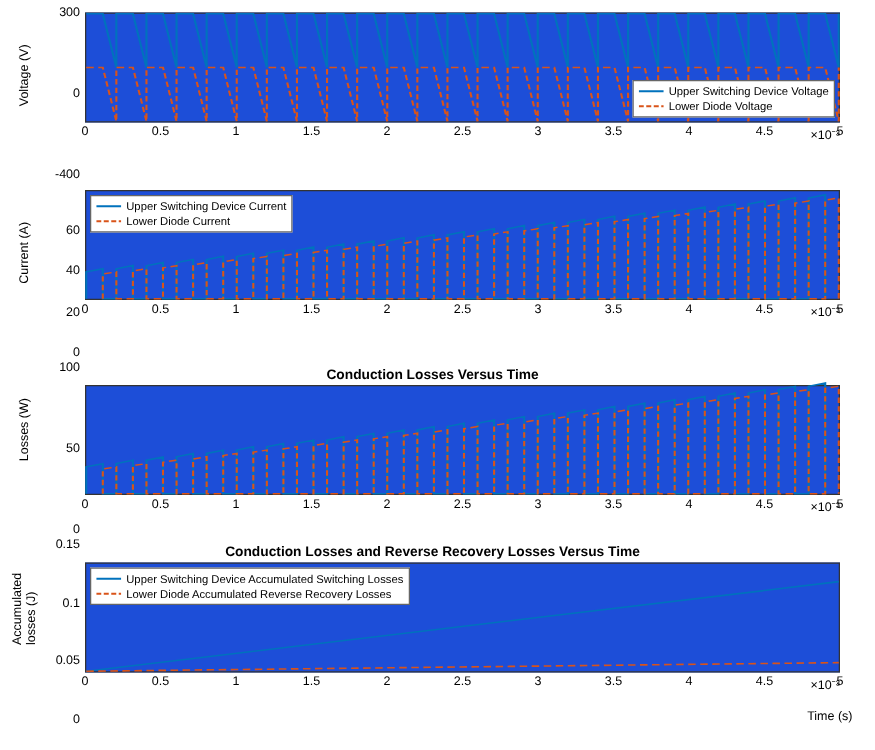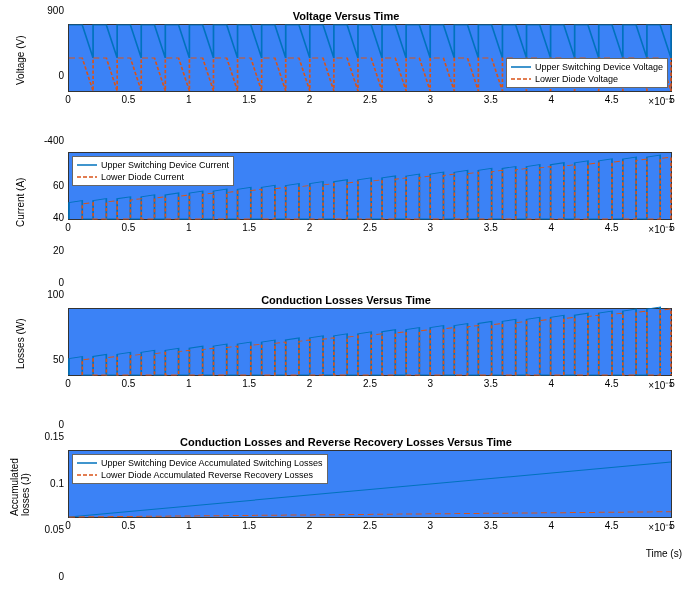--- a/index.html
+++ b/index.html
@@ -14,23 +14,23 @@
   .subplot { position: relative; width: 100%; }
   .sp1 { height: 130px; }
   .sp2 { height: 130px; margin-top: 12px; }
   .sp3 { height: 130px; margin-top: 12px; }
   .sp4 { height: 140px; margin-top: 12px; }
   .title { text-align: center; font-weight: bold; font-size: 11px; margin-bottom: 2px; }
   .plot-area {
     position: relative;
     margin-left: 58px;
     margin-right: 10px;
-    height: 68px;
+    height: 88px;
     border: 1px solid #333;
-    background: #3b82f6;
+    background: #1d4ed8;
   }
   .ylabel {
     position: absolute;
     left: 0px; top: 50%;
     transform: translateY(-50%) rotate(-90deg);
     transform-origin: center;
     font-size: 10px;
     white-space: nowrap;
     width: 20px;
     text-align: center;
@@ -53,24 +53,23 @@
     z-index: 5;
   }
   .legend .row { display:flex; align-items:center; gap:4px; white-space:nowrap; }
   .legend .swatch { width:20px; height:10px; position:relative; }
   .legend .swatch svg { width:100%; height:100%; }
 </style>
 </head>
 <body>
 
 <div class="subplot sp1">
-  <div class="title">Voltage Versus Time</div>
   <div class="ylabel">Voltage (V)</div>
   <div class="yticks">
-    <div class="ytick" style="top:0%">900</div>
+    <div class="ytick" style="top:0%">300</div>
     <div class="ytick" style="top:50%">0</div>
     <div class="ytick" style="top:100%">-400</div>
   </div>
   <div class="plot-area">
     <svg class="data" viewBox="0 0 500 100" preserveAspectRatio="none">
       <g id="sp1-blue" stroke="#0072BD" stroke-width="1.4" fill="none">
           <path d="M0,0 L11,0 L20,50 L20,0 L20,0 L31,0 L40,50 L40,0 L40,0 L51,0 L60,50 L60,0 L60,0 L71,0 L80,50 L80,0 L80,0 L91,0 L100,50 L100,0 L100,0 L111,0 L120,50 L120,0 L120,0 L131,0 L140,50 L140,0 L140,0 L151,0 L160,50 L160,0 L160,0 L171,0 L180,50 L180,0 L180,0 L191,0 L200,50 L200,0 L200,0 L211,0 L220,50 L220,0 L220,0 L231,0 L240,50 L240,0 L240,0 L251,0 L260,50 L260,0 L260,0 L271,0 L280,50 L280,0 L280,0 L291,0 L300,50 L300,0 L300,0 L311,0 L320,50 L320,0 L320,0 L331,0 L340,50 L340,0 L340,0 L351,0 L360,50 L360,0 L360,0 L371,0 L380,50 L380,0 L380,0 L391,0 L400,50 L400,0 L400,0 L411,0 L420,50 L420,0 L420,0 L431,0 L440,50 L440,0 L440,0 L451,0 L460,50 L460,0 L460,0 L471,0 L480,50 L480,0 L480,0 L491,0 L500,50 L500,0 "></path>
         </g>
       <g id="sp1-orange" stroke="#D95319" stroke-width="1.4" stroke-dasharray="5,3" fill="none">
           <path d="M0,50 L11,50 L20,100 L20,50 L20,50 L31,50 L40,100 L40,50 L40,50 L51,50 L60,100 L60,50 L60,50 L71,50 L80,100 L80,50 L80,50 L91,50 L100,100 L100,50 L100,50 L111,50 L120,100 L120,50 L120,50 L131,50 L140,100 L140,50 L140,50 L151,50 L160,100 L160,50 L160,50 L171,50 L180,100 L180,50 L180,50 L191,50 L200,100 L200,50 L200,50 L211,50 L220,100 L220,50 L220,50 L231,50 L240,100 L240,50 L240,50 L251,50 L260,100 L260,50 L260,50 L271,50 L280,100 L280,50 L280,50 L291,50 L300,100 L300,50 L300,50 L311,50 L320,100 L320,50 L320,50 L331,50 L340,100 L340,50 L340,50 L351,50 L360,100 L360,50 L360,50 L371,50 L380,100 L380,50 L380,50 L391,50 L400,100 L400,50 L400,50 L411,50 L420,100 L420,50 L420,50 L431,50 L440,100 L440,50 L440,50 L451,50 L460,100 L460,50 L460,50 L471,50 L480,100 L480,50 L480,50 L491,50 L500,100 L500,50 "></path>

